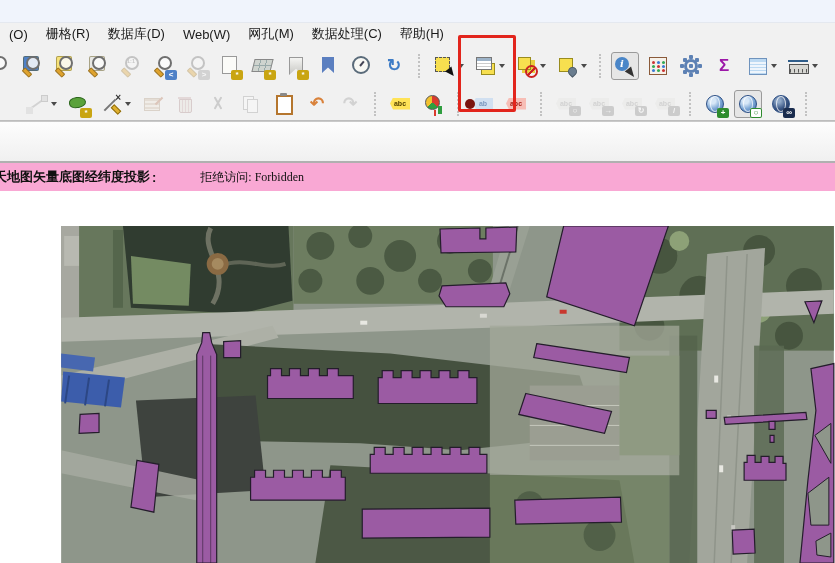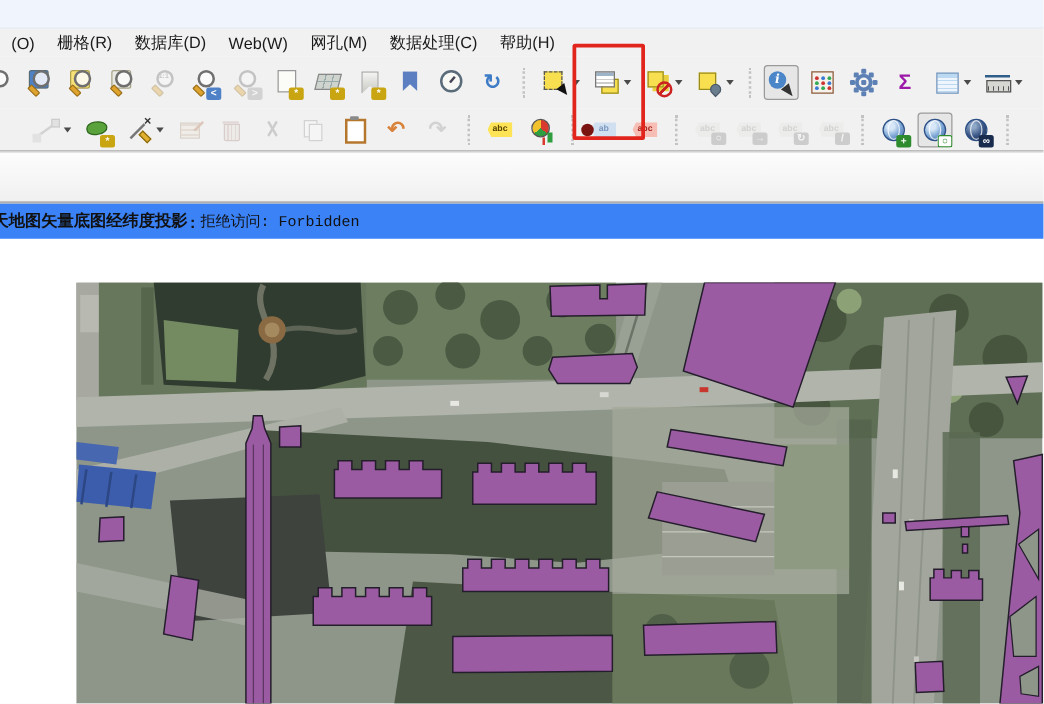--- a/index.html
+++ b/index.html
@@ -87,21 +87,21 @@
   .k-pie::after{content:"";position:absolute;width:4px;height:8px;background:#2f9e3f;bottom:2px;right:3px;box-shadow:-5px 3px 0 -1px #d93b2e;}
   
   .k-globe::before{content:"";position:absolute;width:16px;height:16px;border-radius:50%;top:3px;left:3px;background:radial-gradient(circle at 35% 30%,#d7e7f7 0 3px,#7fa8d6 8px,#3a67a5);border:1px solid #2c4f85;}
   .k-globe::after{content:"";position:absolute;width:8px;height:14px;border:1px solid rgba(255,255,255,.75);border-radius:50%;top:4px;left:7px;}
   .globe-dark::before{background:radial-gradient(circle at 35% 30%,#8fa8c8 0 2px,#3a5685 8px,#16284a) !important;}
   
   .gapband{height:39px;background:linear-gradient(#fdfdfd,#f0f0f0);border-top:1px solid #c9c9c9;border-bottom:2px solid #b0b0b0;}
   .msgbar{height:28px;display:flex;align-items:center;font-size:13px;color:#111;padding-left:0;overflow:hidden;}
   .msg-title{font-weight:bold;margin-left:-6px;white-space:nowrap;}
   .msg-sep{font-weight:bold;margin:0 4px 0 2px;}
-  .msg-text{font-family:Liberation Mono, monospace;font-size:12px;white-space:nowrap;}
+  .msg-text{font-family:Liberation Serif, serif;font-size:12px;white-space:nowrap;margin-left:40px;}
   
   .canvas{position:absolute;left:60px;top:226px;width:775px;height:337px;}
   
   .hlbox{position:absolute;left:458px;top:35px;width:52px;height:71px;border:3px solid #e2251c;border-radius:2px;z-index:50;pointer-events:none;}
   .hldot{position:absolute;left:465px;top:99px;width:10px;height:10px;border-radius:50%;background:#7a1410;z-index:51;}
 </style>
 </head>
 <body>
 
 <div class="app">
@@ -319,21 +319,21 @@
         </span>
       </span>
       <span class="tbtn">
         <span class="ic k-globe globe-dark">
           <span class="b" style="background: rgb(26, 44, 78);">∞</span>
         </span>
       </span>
       <span class="sep"></span>
     </div>
   <div class="gapband"></div>
-  <div class="msgbar" id="msgbar" style="background: #3b82f6; align-items: center;">
+  <div class="msgbar" id="msgbar" style="background: #f9a8d4; align-items: center;">
     <span class="msg-title">天地图矢量底图经纬度投影</span>
     <span class="msg-sep">:</span>
     <span class="msg-text">拒绝访问: Forbidden</span>
   </div>
 
   <div class="canvas">
     <svg id="mapsvg" width="775" height="337" viewBox="0 0 775 338">
       <g>
         <rect x="0" y="0" width="775" height="338" fill="#8e968a"></rect>
         <rect x="0" y="0" width="58" height="95" fill="#a7a8a0"></rect>

